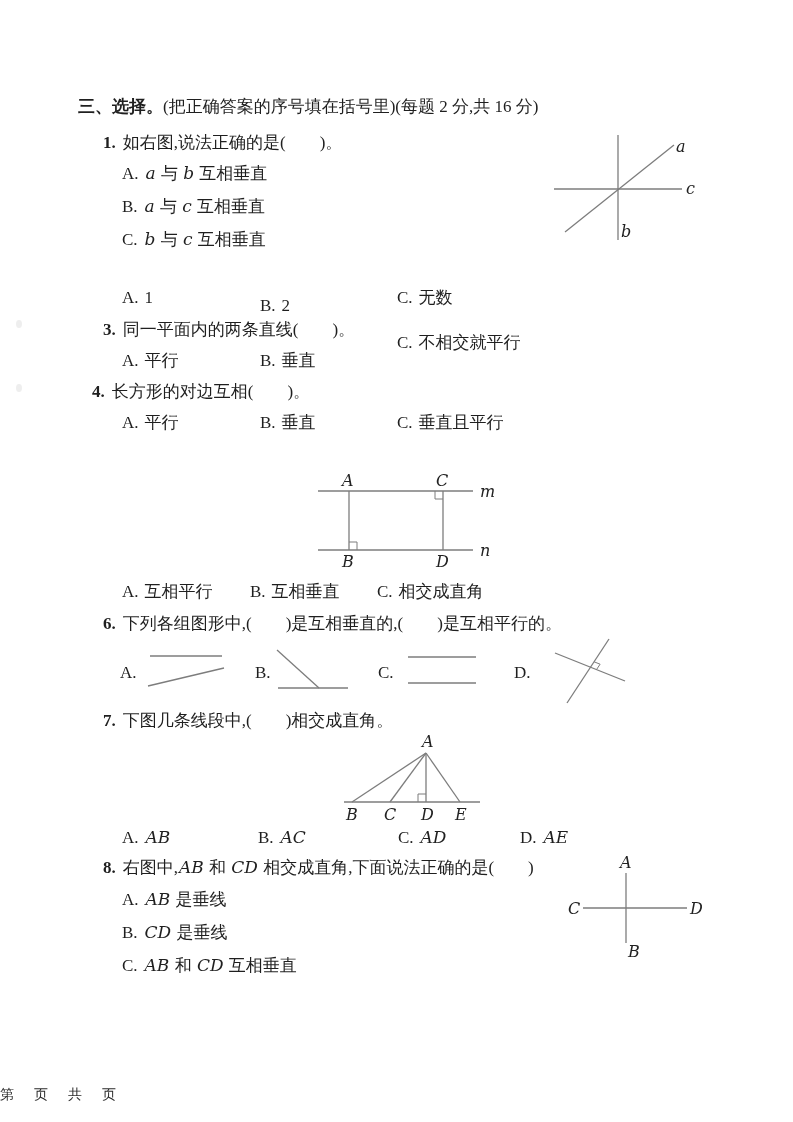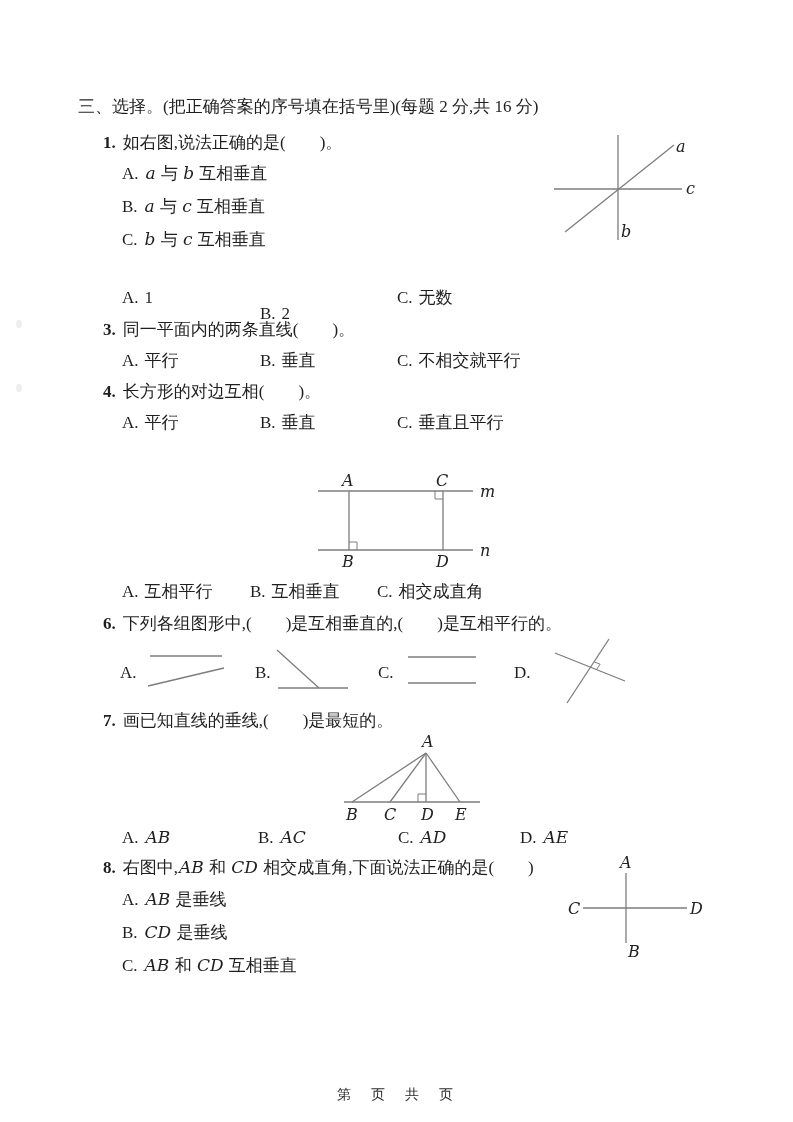--- a/index.html
+++ b/index.html
@@ -1,29 +1,29 @@
 <!DOCTYPE html>
 <html><head>
 <meta charset="utf-8">
 <style>
   html,body{margin:0;padding:0;background:#e8e8e8;}
   .page{position:relative;width:793px;height:1122px;background:#ffffff;margin:0 auto;
         font-family:"Liberation Serif","DejaVu Serif",serif;color:#1f1f1f;font-size:17px;
         overflow:hidden;}
   .abs{position:absolute;white-space:nowrap;line-height:1.25;}
-  .sec b{font-weight:normal;}
+  .sec b{font-weight:bold;}
   .qno{font-weight:bold;margin-right:7px;}
   .olab{margin-right:6px;}
   i{font-style:italic;font-family:"DejaVu Serif","Liberation Serif",serif;padding:0 1px;}
   svg{display:block;overflow:visible;}
   .fline{stroke:#7d7d7d;stroke-width:1.3;fill:none;}
   .fmark{stroke:#7d7d7d;stroke-width:1;fill:none;}
   .flab{font-family:"DejaVu Serif","Liberation Serif",serif;font-style:italic;
         font-size:16px;fill:#222222;}
-  .footer{position:absolute;left:0;top:1086px;width:793px;text-align:center;
+  .footer{position:absolute;left:0;top:1086px;width:793px;text-align:left;
           font-size:14px;letter-spacing:3px;color:#2a2a2a;
           font-family:"Liberation Sans","DejaVu Sans",sans-serif;}
   .artifact{position:absolute;width:6px;height:8px;background:#d9d9d9;border-radius:50%;opacity:.45;}
 </style>
 </head>
 <body>
 
 <div class="page">
 
   <div class="abs sec" style="left:78px;top:96px">
@@ -50,41 +50,41 @@
       <line class="fline" x1="17" y1="104" x2="126" y2="17"></line>
       <text class="flab" x="128" y="24">a</text>
       <text class="flab" x="138" y="66">c</text>
       <text class="flab" x="73" y="109">b</text>
     </svg>
   </div>
 
   <div class="abs" style="left:122px;top:287px">
     <span class="olab">A.</span><span><span>1</span></span>
   </div>
-  <div class="abs" style="left:260px;top:303px">
+  <div class="abs" style="left:260px;top:295px">
     <span class="olab">B.</span><span><span>2</span></span>
   </div>
   <div class="abs" style="left:397px;top:287px">
     <span class="olab">C.</span><span><span>无数</span></span>
   </div>
 
   <div class="abs" style="left:103px;top:319px">
     <b class="qno">3.</b><span><span>同一平面内的两条直线(　　)。</span></span>
   </div>
   <div class="abs" style="left:122px;top:350px">
     <span class="olab">A.</span><span><span>平行</span></span>
   </div>
   <div class="abs" style="left:260px;top:350px">
     <span class="olab">B.</span><span><span>垂直</span></span>
   </div>
-  <div class="abs" style="left:397px;top:350px">
+  <div class="abs" style="left:397px;top:332px">
     <span class="olab">C.</span><span><span>不相交就平行</span></span>
   </div>
 
-  <div class="abs" style="left:103px;top:381px">
+  <div class="abs" style="left:92px;top:381px">
     <b class="qno">4.</b><span><span>长方形的对边互相(　　)。</span></span>
   </div>
   <div class="abs" style="left:122px;top:412px">
     <span class="olab">A.</span><span><span>平行</span></span>
   </div>
   <div class="abs" style="left:260px;top:412px">
     <span class="olab">B.</span><span><span>垂直</span></span>
   </div>
   <div class="abs" style="left:397px;top:412px">
     <span class="olab">C.</span><span><span>垂直且平行</span></span>
@@ -144,21 +144,21 @@
   <div class="abs" style="left:514px;top:662px">D.</div>
   <div class="abs" style="left:553px;top:637px">
     <svg width="76" height="70" viewBox="0 0 76 70">
       <line class="fline" x1="2" y1="16" x2="72" y2="44"></line>
       <line class="fline" x1="14" y1="66" x2="56" y2="2"></line>
       <path class="fmark" d="M41.1,24.8 L47.1,27.2 L43.5,32.6"></path>
     </svg>
   </div>
 
   <div class="abs" style="left:103px;top:710px">
-    <b class="qno">7.</b><span><span>画已知直线的垂线,(　　)是最短的。</span></span>
+    <b class="qno">7.</b><span><span>下图几条线段中,(　　)相交成直角。</span></span>
   </div>
 
   <div class="abs" style="left:338px;top:733px">
     <svg width="155" height="92" viewBox="0 0 155 92">
       <line class="fline" x1="6" y1="69" x2="142" y2="69"></line>
       <line class="fline" x1="88" y1="20" x2="14" y2="69"></line>
       <line class="fline" x1="88" y1="20" x2="52" y2="69"></line>
       <line class="fline" x1="88" y1="20" x2="88" y2="69"></line>
       <line class="fline" x1="88" y1="20" x2="122" y2="69"></line>
       <path class="fmark" d="M80,69 V61 H88"></path>

